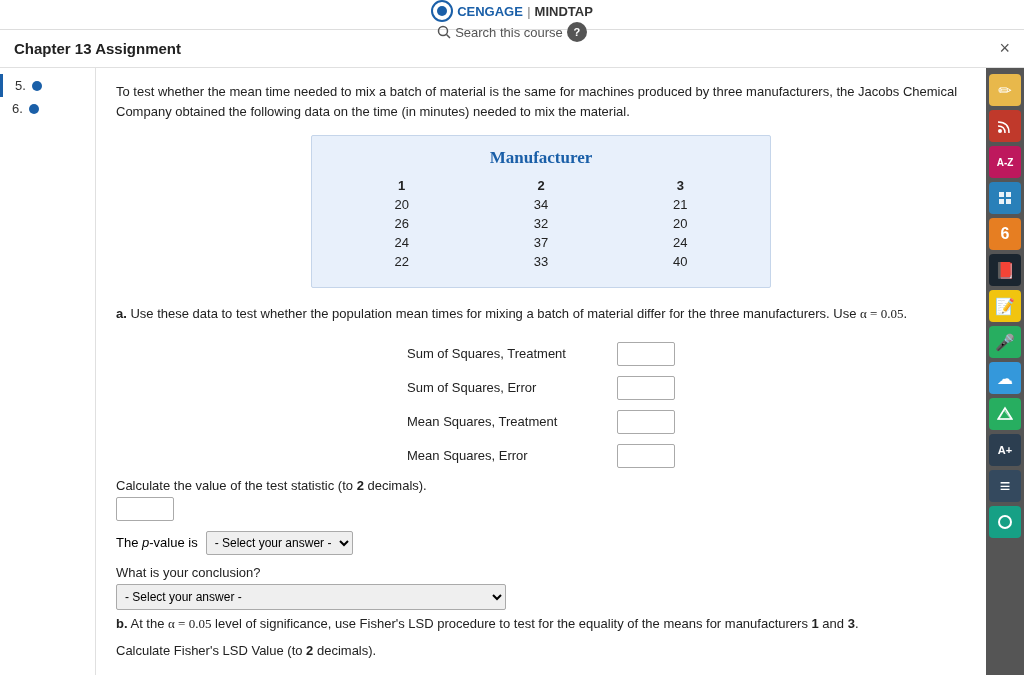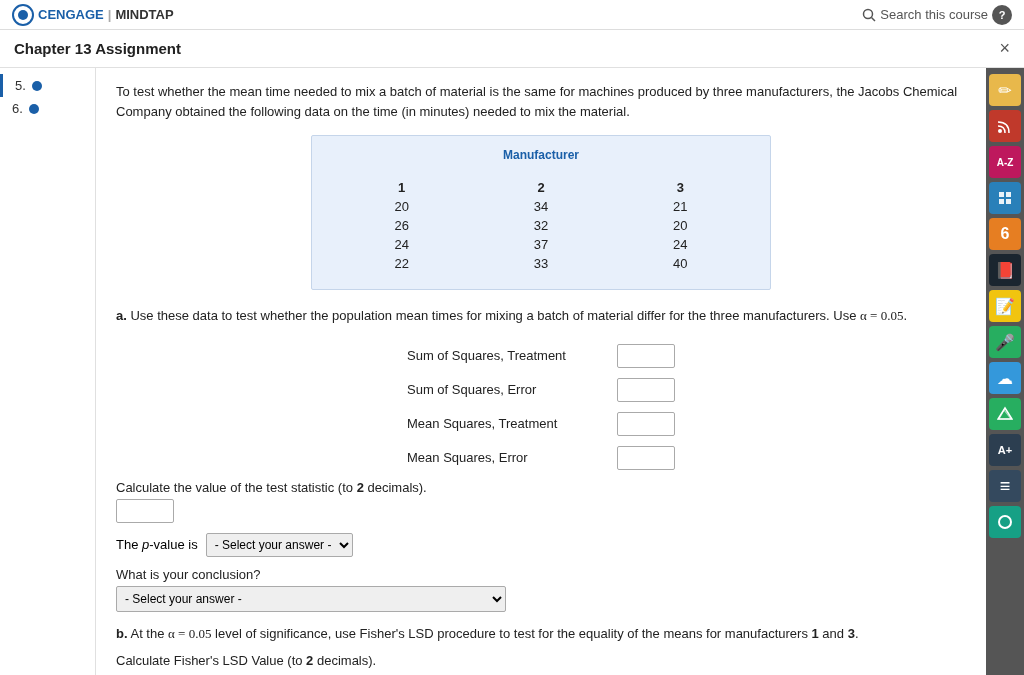--- a/index.html
+++ b/index.html
@@ -7,20 +7,21 @@
 
     
     #topbar {
       display: flex;
       align-items: center;
       justify-content: space-between;
       background: #fff;
       border-bottom: 1px solid #ddd;
       padding: 0 12px;
       height: 30px;
+      flex-direction: column;
     }
     #topbar-left {
       display: flex;
       align-items: center;
       gap: 6px;
     }
     .cengage-logo {
       display: flex;
       align-items: center;
       gap: 4px;
@@ -134,22 +135,23 @@
       padding: 12px 20px 16px 20px;
       margin-bottom: 16px;
       max-width: 460px;
       margin-left: auto;
       margin-right: auto;
     }
     .manuf-title {
       text-align: center;
       color: #1a5fa8;
       font-weight: bold;
-      font-size: 12px;
-      margin-bottom: 16px;
+      font-size: 17px;
+      margin-bottom: 8px;
+      font-family: Liberation Serif, serif;
     }
     .manuf-table {
       width: 100%;
       border-collapse: collapse;
       text-align: center;
     }
     .manuf-table th {
       font-weight: bold;
       font-size: 13px;
       padding: 2px 8px;
@@ -237,21 +239,21 @@
     .pvalue-select {
       height: 24px;
       font-size: 12px;
       border: 1px solid #aaa;
       border-radius: 2px;
       padding: 0 4px;
     }
 
     
     .conclusion-row {
-      margin-bottom: 12px;
+      margin-bottom: 4px;
     }
     .conclusion-label {
       font-size: 13px;
       color: #222;
       margin-bottom: 4px;
     }
     .conclusion-select {
       width: 390px;
       height: 26px;
       font-size: 12px;

